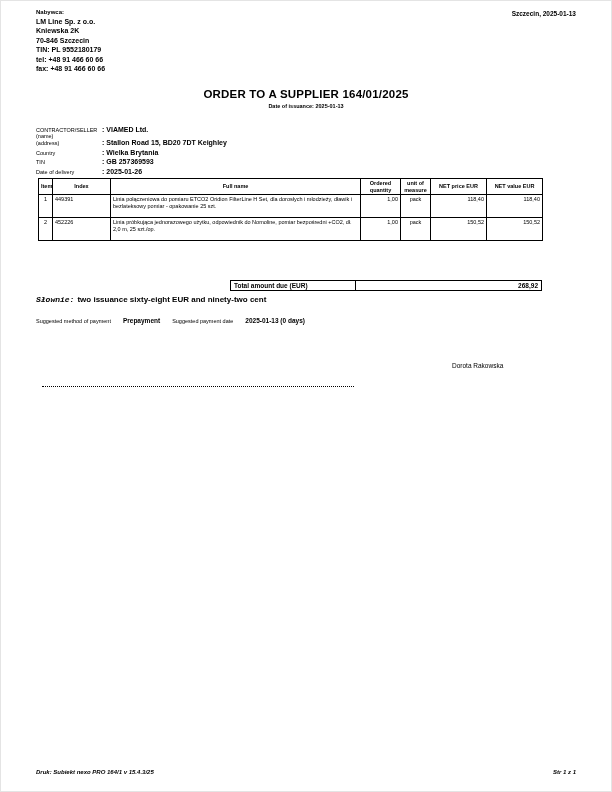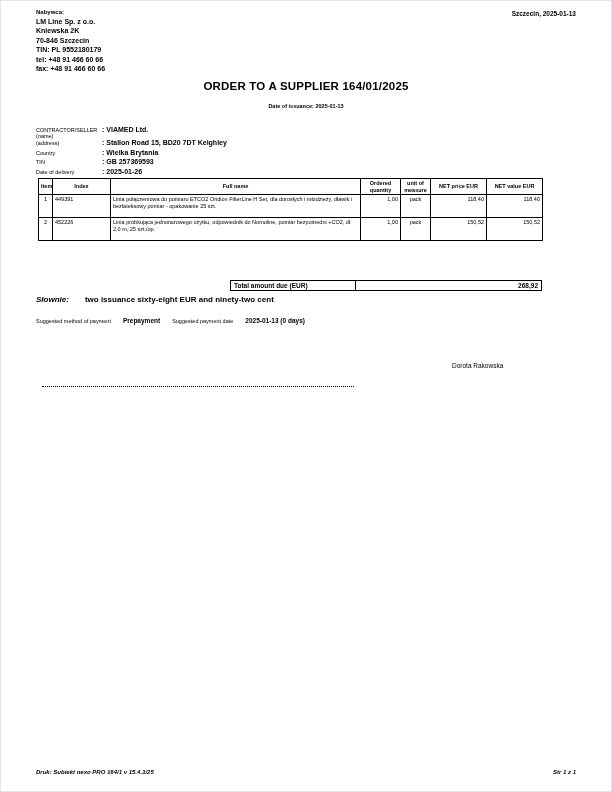--- a/index.html
+++ b/index.html
@@ -7,21 +7,21 @@
     position:relative; width:612px; height:792px; background:#fff;
     font-family:"Liberation Sans", sans-serif; color:#000; overflow:hidden;
     box-shadow: inset 0 0 0 1px #e4e4e4;
   }
   
   .buyer { position:absolute; left:36px; top:9px; }
   .buyer-label { font-size:6px; font-weight:bold; margin-bottom:2px; }
   .buyer-line { font-size:7px; font-weight:bold; line-height:9.4px; white-space:nowrap; }
   .place-date { position:absolute; right:36px; top:10px; font-size:6.5px; font-weight:bold; }
   
-  .title { position:absolute; left:0; top:80px; width:100%; text-align:center;
+  .title { position:absolute; left:0; top:88px; width:100%; text-align:center;
            font-size:11.5px; font-weight:bold; letter-spacing:.2px; }
   .issuance { position:absolute; left:0; top:103px; width:100%; text-align:center;
               font-size:5.5px; font-weight:bold; }
   
   .contractor { position:absolute; left:36px; top:126px; }
   .crow { display:grid; grid-template-columns:66px auto; align-items:baseline; min-height:9.6px; }
   .clabel { font-size:5.5px; }
   .cvalue { font-size:7px; font-weight:bold; white-space:nowrap; }
   
   table.items { position:absolute; left:38px; top:178px; border-collapse:collapse; table-layout:fixed; width:504px; }
@@ -36,21 +36,21 @@
   td.c-price { text-align:right; }
   td.c-value { text-align:right; }
   tr.item-row td { height:20px; }
   
   table.total { position:absolute; left:230px; top:280px; border-collapse:collapse; table-layout:fixed; width:312px; }
   table.total td { border:1px solid #000; padding:1px 3px; font-size:6.5px; font-weight:bold; }
   td.total-label { width:118px; text-align:left; }
   td.total-value { text-align:right; }
   
   .inwords { position:absolute; left:36px; top:295px; font-size:8px; font-weight:bold; }
-  .iw-label { font-style:italic; margin-right:16px; }
+  .iw-label { font-style:italic; margin-right:3px;font-family:Liberation Mono, monospace; }
   
   .payment { position:absolute; left:36px; top:317px; display:flex; gap:12px; align-items:baseline; }
   .pay-label { font-size:5.5px; }
   .pay-value { font-size:6.5px; font-weight:bold; }
   
   .sig-name { position:absolute; left:452px; top:362px; font-size:6.5px; }
   .sig-line { position:absolute; left:42px; top:386px; width:312px; border-top:1.5px dotted #000; }
   
   .footer { position:absolute; left:36px; right:36px; top:769px; display:flex;
             justify-content:space-between; font-size:6px; font-style:italic; font-weight:bold; }

